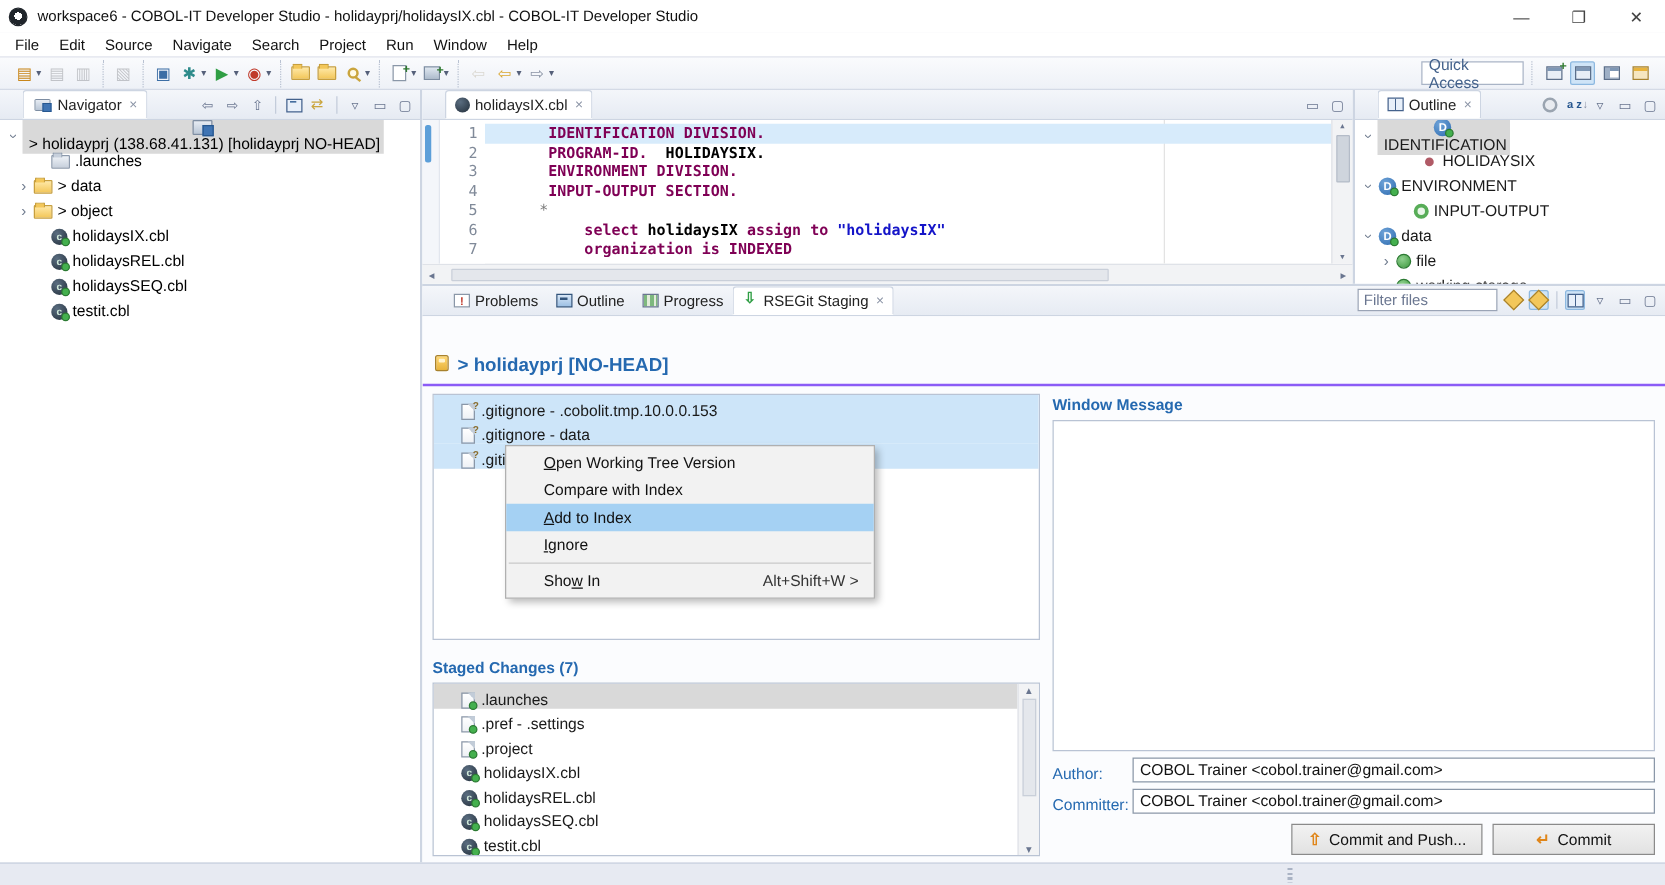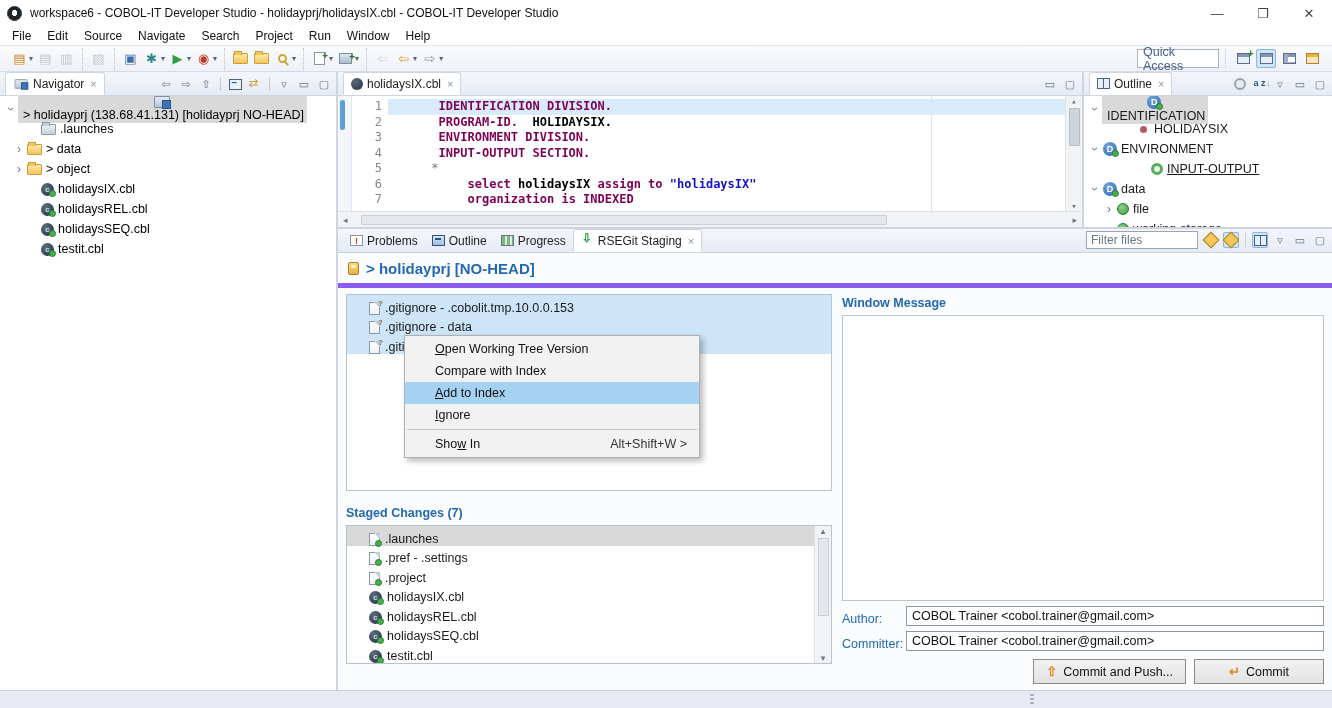--- a/index.html
+++ b/index.html
@@ -36,21 +36,21 @@
   
   .main { display:flex; height:618px; background:#dfe5ef; }
   .left-col { width:338px; border-right:2px solid #cdd5e2; display:flex; flex-direction:column; background:#fff; }
   .right-col { flex:1; display:flex; flex-direction:column; min-width:0; }
   .editor-row { height:157px; display:flex; border-bottom:2px solid #cdd5e2; }
   .editor-pane { flex:1; display:flex; flex-direction:column; background:#fff; min-width:0; border-right:2px solid #cdd5e2; }
   .outline-pane { width:248px; display:flex; flex-direction:column; background:#fff; }
   .bottom-pane { flex:1; display:flex; flex-direction:column; background:#fff; min-height:0; }
 
   
-  .tabstrip { height:24px; background:linear-gradient(#f4f6fa,#e6ebf3); border-bottom:1px solid #cdd5e2; display:flex; align-items:flex-end; padding-left:5px; flex:none; }
+  .tabstrip { height:24px; background:linear-gradient(#f4f6fa,#e6ebf3); border-bottom:1px solid #cdd5e2; display:flex; align-items:flex-end; padding-left:18px; flex:none; }
   .vtab { display:flex; align-items:center; gap:4px; height:23px; padding:0 7px; font-size:12px; color:#222; }
   .vtab.active { background:#fff; border:1px solid #cdd5e2; border-bottom:1px solid #fff; border-radius:3px 3px 0 0; }
   .vtab .close { color:#8a93a5; font-size:11px; margin-left:2px; }
   .strip-tools { margin-left:auto; display:flex; align-items:center; gap:4px; padding:0 4px 3px 0; color:#6a7690; }
   .strip-tools .ti { width:16px; height:16px; display:flex; align-items:center; justify-content:center; font-size:11px; }
   .strip-sep { width:1px; height:14px; background:#c3ccda; margin:0 2px; }
 
   
   .tree { padding-top:3px; overflow:hidden; flex:1; position:relative; }
   .tree-row { display:flex; align-items:center; height:20px; white-space:nowrap; padding-left:4px; font-size:12.5px; }
@@ -128,21 +128,21 @@
   .sc-arrow { padding:0 5px; }
 
   
   .outline-tree .tree-row { height:20px; }
 
   
   .filter-input { width:112px; height:18px; border:1px solid #9aa4b6; background:#fff; font-size:12px; padding:0 4px; color:#333; font-family:"Liberation Sans",sans-serif; }
   .filter-input::placeholder { color:#6a7690; }
   .ti.toggled { background:#cfe4f7; border:1px solid #8cb8e0; border-radius:2px; }
   .staging-body { flex:1; background:#fbfcfe; overflow:hidden; display:flex; flex-direction:column; min-height:0; }
-  .repo-header { display:flex; align-items:center; gap:7px; padding:7px 8px 6px 10px; border-bottom:5px solid #8b5cf6; }
+  .repo-header { display:flex; gap:7px; padding:7px 8px 6px 10px; border-bottom:2px solid #8b5cf6;margin-top:24px; }
   .repo-title { font-size:15px; font-weight:bold; color:#2569b0; }
   .staging-cols { flex:1; display:flex; padding:6px 8px 4px 8px; gap:10px; min-height:0; }
   .stage-left { width:486px; flex:none; display:flex; flex-direction:column; }
   .stage-right { flex:1; display:flex; flex-direction:column; min-width:0; }
   .sec-label { display:flex; align-items:center; height:18px; color:#2569b0; font-weight:bold; font-size:12.5px; margin-bottom:3px; }
   .sec-label .sp { flex:1; }
   .listbox { border:1px solid #b9c3d4; background:#fff; overflow:hidden; position:relative; }
   .unstaged-box { height:197px; }
   .staged-box { height:139px; display:flex; }
   .list-col { flex:1; min-width:0; }
@@ -476,21 +476,21 @@
                   <span class="lbl">HOLIDAYSIX</span>
                 </span>
               </div>
               <div class="tree-row" style="padding-left: 4px;">
                 <span class="twisty exp">›</span>
                 <span class="lbl-wrap">
                   <span class="ic i-division">D</span>
                   <span class="lbl">ENVIRONMENT</span>
                 </span>
               </div>
-              <div class="tree-row" style="padding-left: 52px; text-decoration: underline;">
+              <div class="tree-row" style="padding-left: 32px;">
                 <span class="twisty"></span>
                 <span class="lbl-wrap">
                   <span class="ic i-section-o"></span>
                   <span class="lbl">INPUT-OUTPUT</span>
                 </span>
               </div>
               <div class="tree-row" style="padding-left: 4px;">
                 <span class="twisty exp">›</span>
                 <span class="lbl-wrap">
                   <span class="ic i-division">D</span>

